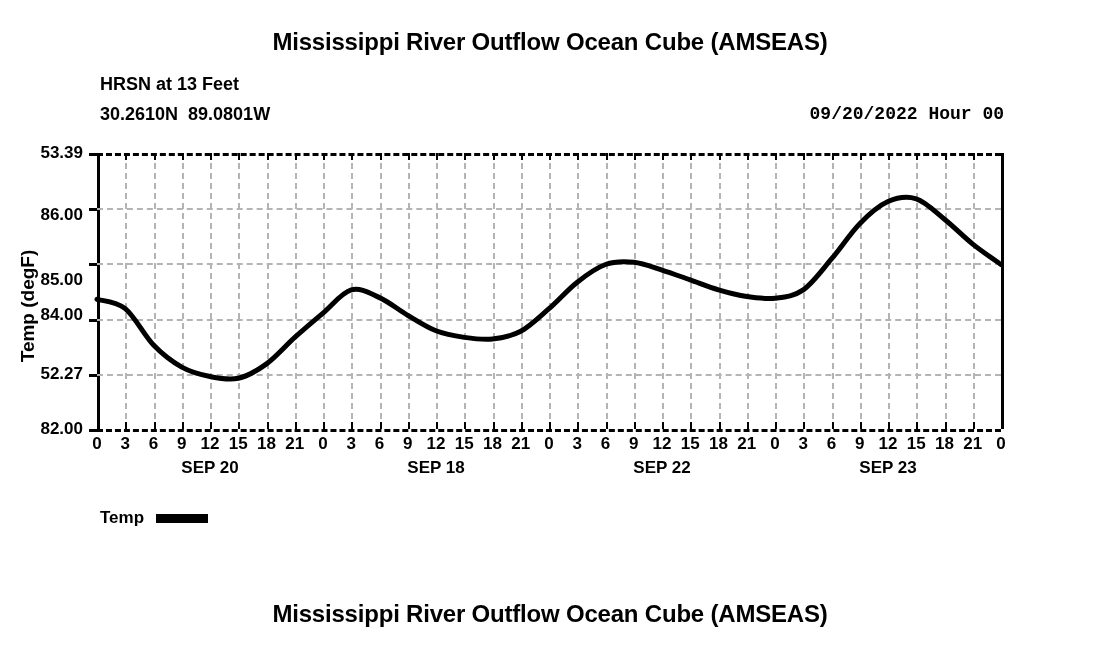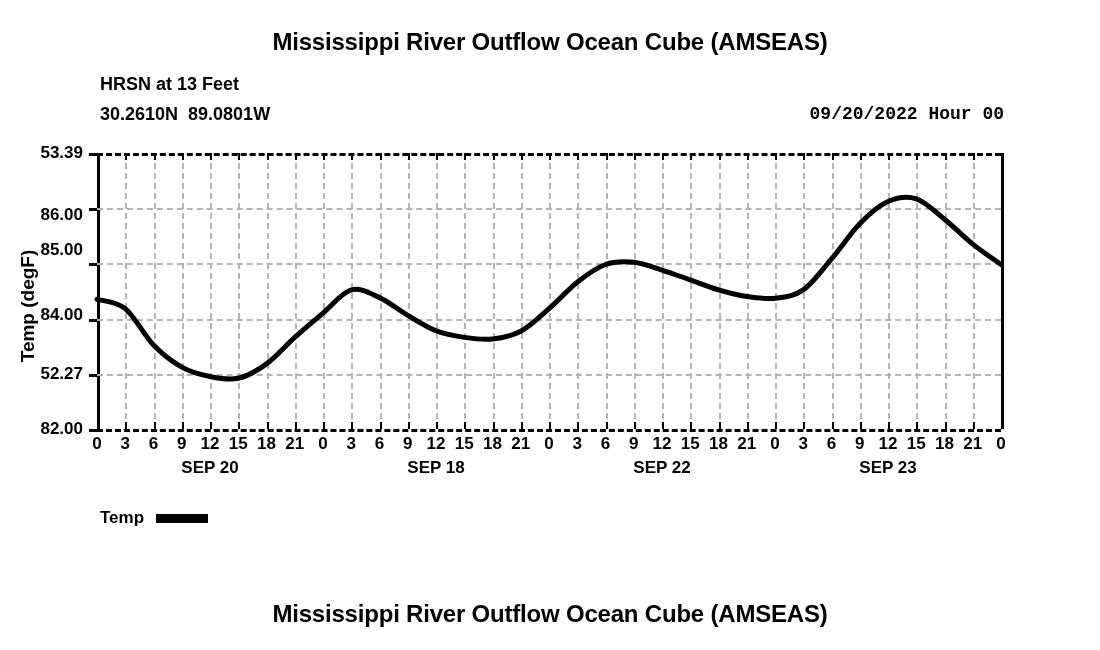--- a/index.html
+++ b/index.html
@@ -171,21 +171,21 @@
 
   <div class="station-line station-depth">HRSN at 13 Feet</div>
   <div class="station-line station-coord">30.2610N  89.0801W</div>
   <div class="run-time">09/20/2022 Hour 00</div>
 
   <div class="y-axis-title">Temp (degF)</div>
   <div class="y-axis-labels" id="y-axis-labels">
       <div class="ytick-label" style="top: 276px;">82.00</div>
       <div class="ytick-label" style="top: 220.8px;">52.27</div>
       <div class="ytick-label" style="top: 162px;">84.00</div>
-      <div class="ytick-label" style="top: 97px; text-align: center;">85.00</div>
+      <div class="ytick-label" style="top: 127px; text-align: center;">85.00</div>
       <div class="ytick-label" style="top: 62px;">86.00</div>
       <div class="ytick-label" style="top: 0px;">53.39</div>
     </div>
 
   <div class="plot-wrap">
     <div class="plot-frame" id="plot-frame">
       <div class="axis-top"></div>
       <div class="axis-bottom"></div>
       <div class="axis-left"></div>
       <div class="axis-right"></div>

